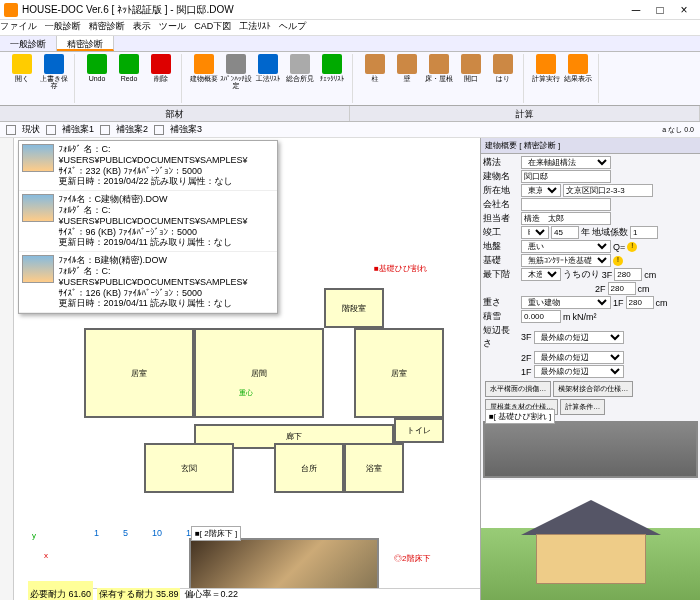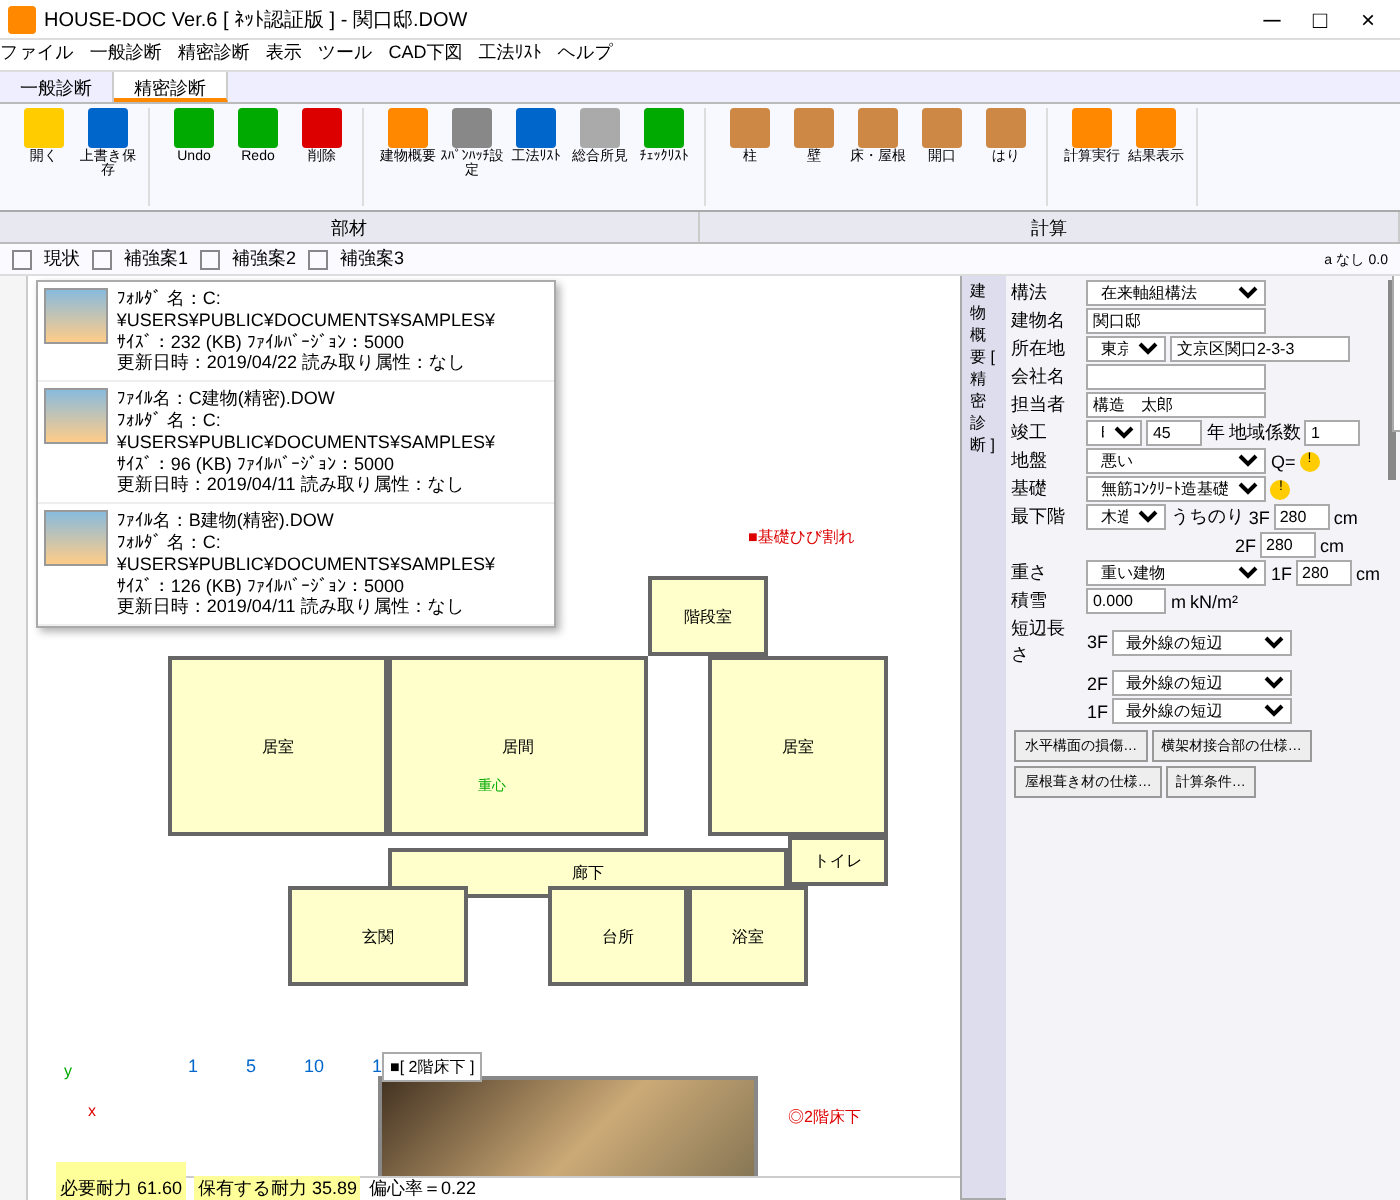--- a/index.html
+++ b/index.html
@@ -32,21 +32,21 @@
 .fitem .finfo { font-size: 7px; line-height: 1.2; }
 .plan { position: absolute; left: 70px; top: 150px; width: 370px; height: 230px; }
 .plan .room { position: absolute; background: #ffc; border: 2px solid #666; font-size: 8px; display: flex; align-items: center; justify-content: center; }
 .crack { position: absolute; left: 360px; top: 125px; color: #d00; font-size: 8px; }
 .photo { position: absolute; border: 2px solid #888; background: #654; }
 .photo .plabel { position: absolute; top: -14px; left: 0; background: #fff; font-size: 8px; padding: 1px 3px; border: 1px solid #aaa; }
 .photo1 { left: 175px; top: 400px; width: 190px; height: 150px; background: linear-gradient(135deg,#432 0%,#ca7 40%,#875 70%,#321 100%); }
 .photo2 { left: 455px; top: 270px; width: 150px; height: 155px; background: linear-gradient(#888,#666); }
 .ruler-h { position: absolute; left: 80px; top: 390px; width: 380px; height: 12px; display: flex; font-size: 7px; color: #06c; gap: 24px; }
 .statusplan { position: absolute; left: 14px; bottom: 0; right: 0; height: 12px; background: #fff; font-size: 7px; display: flex; align-items: center; gap: 4px; border-top: 1px solid #ccc; }
-.sidepanel { width: 220px; background: #f4f4f8; border-left: 1px solid #aaa; display: flex; flex-direction: row; overflow: hidden; }
+.sidepanel { width: 220px; background: #f4f4f8; border-left: 1px solid #aaa; display: flex; flex-direction: column; overflow: hidden; }
 .sp-head { background: #dde; padding: 2px 4px; font-size: 8px; border-bottom: 1px solid #aaa; }
 .sp-body { padding: 2px; }
 .frow { display: flex; align-items: center; margin-bottom: 1px; font-size: 8px; gap: 2px; }
 .frow label { width: 36px; }
 .frow input, .frow select { font-size: 8px; height: 13px; border: 1px solid #aaa; background: #fff; padding: 0 2px; }
 .frow .w1 { width: 90px; } .frow .w2 { width: 40px; } .frow .w3 { width: 28px; }
 .warn { width: 10px; height: 10px; background: #fc0; border-radius: 50%; font-size: 7px; text-align: center; }
 .btnrow { display: flex; flex-wrap: wrap; gap: 2px; padding: 2px; }
 .sbtn { font-size: 7px; padding: 2px 4px; background: #eee; border: 1px solid #999; cursor: pointer; }
 .view3d { flex: 1; background: linear-gradient(#fff 0%,#fff 40%,#9c7 40%,#7a5 100%); position: relative; min-height: 120px; }

